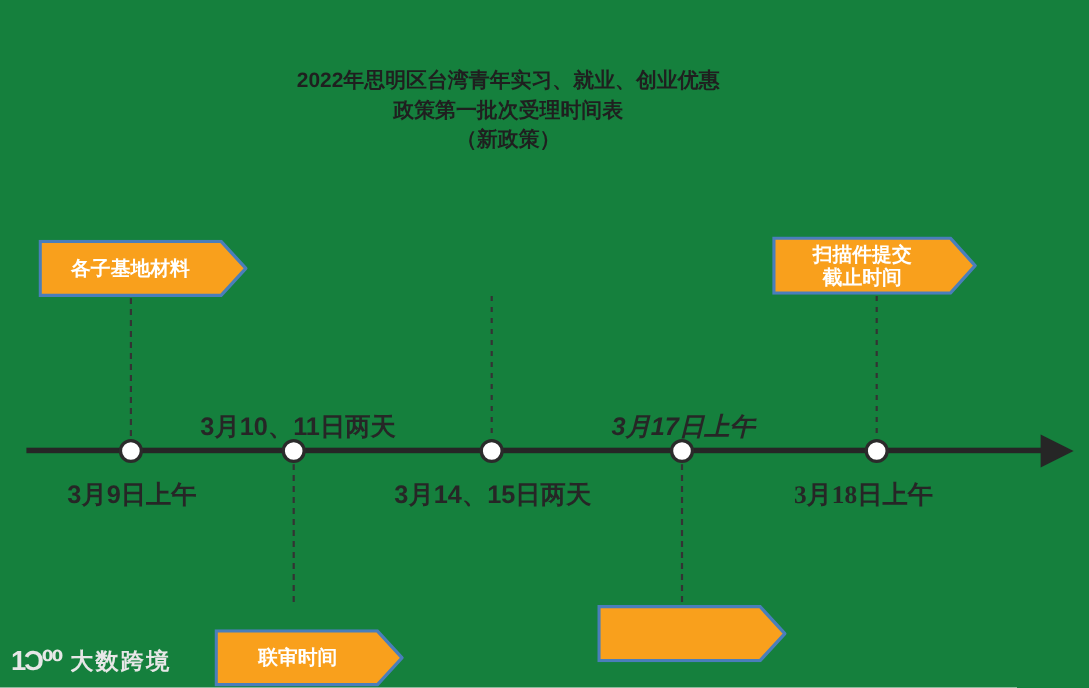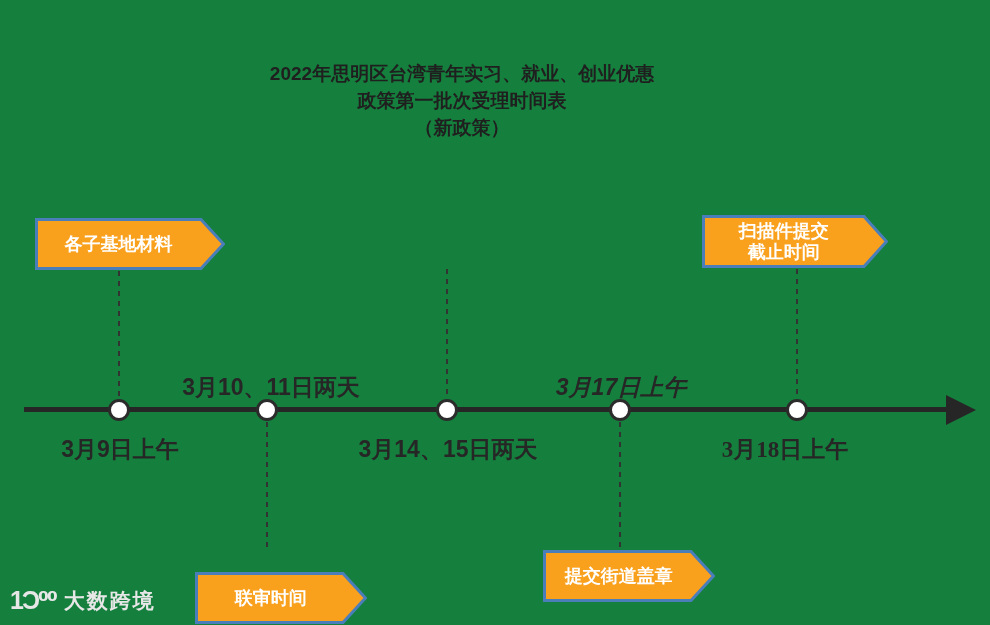--- a/index.html
+++ b/index.html
@@ -78,21 +78,20 @@
     <svg viewBox="0 0 172 52" preserveAspectRatio="none">
       <polygon points="1.5,1.5 148,1.5 170.5,26 148,50.5 1.5,50.5"></polygon>
     </svg>
     <div class="banner-label">联审时间</div>
   </div>
 
   <div class="banner" style="left:543px; top:550px; width:172px; height:52px;">
     <svg viewBox="0 0 172 52" preserveAspectRatio="none">
       <polygon points="1.5,1.5 148,1.5 170.5,26 148,50.5 1.5,50.5"></polygon>
     </svg>
-    <div class="banner-label">提交街道盖章</div>
   </div>
 
   <div class="connector" style="left:118px; top:271px; height:127px;"></div>
   <div class="connector" style="left:266px; top:422px; height:127px;"></div>
   <div class="connector" style="left:446px; top:269px; height:129px;"></div>
   <div class="connector" style="left:619px; top:422px; height:127px;"></div>
   <div class="connector" style="left:796px; top:269px; height:129px;"></div>
 
   <div class="tl-line"></div>
   <div class="tl-arrow"></div>

